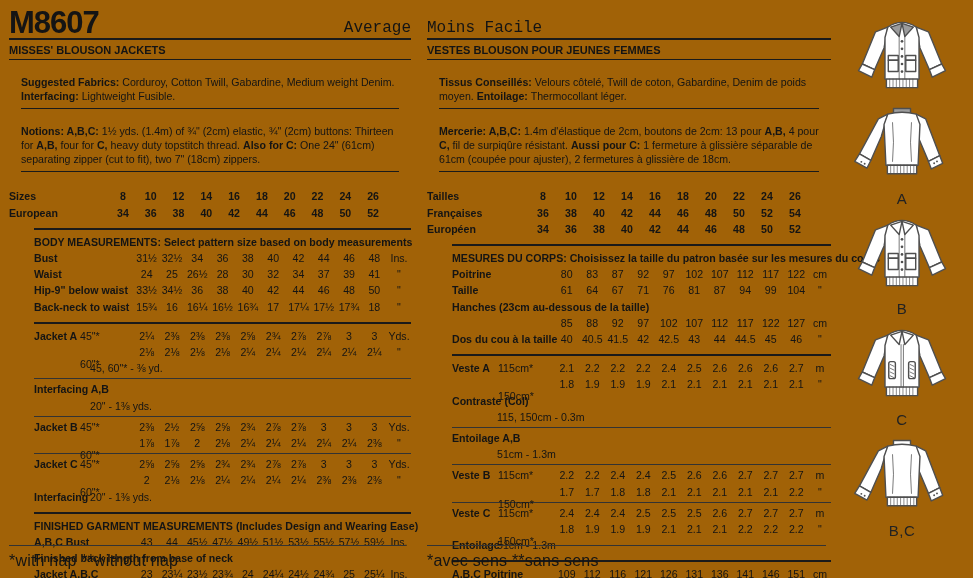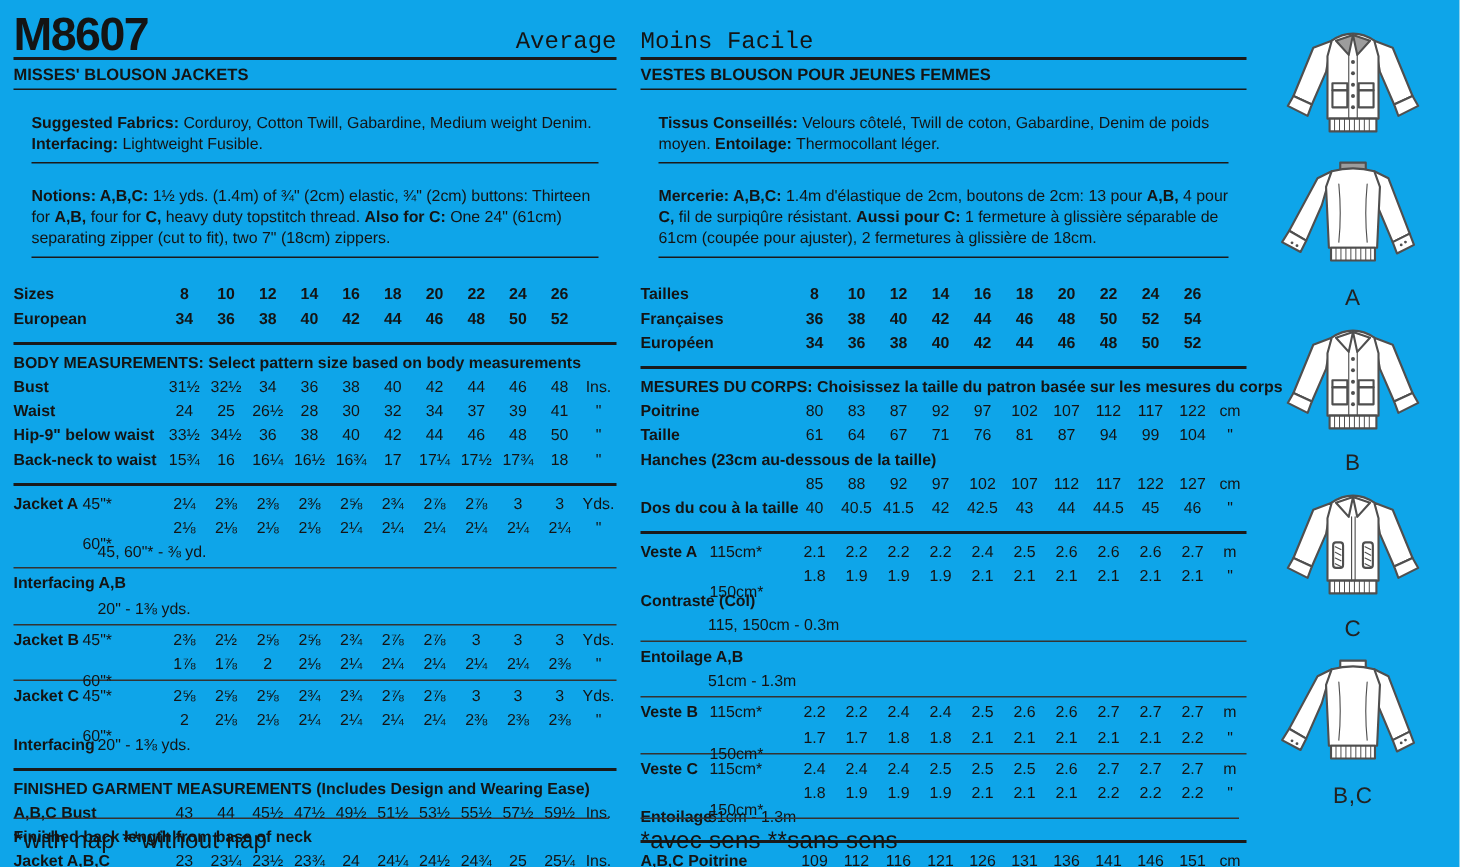--- a/index.html
+++ b/index.html
@@ -1,32 +1,32 @@
 <!DOCTYPE html>
 <html><head>
 <meta charset="utf-8">
 <style>
   html,body{margin:0;padding:0;background:#f4f4f2;}
   body{width:973px;height:578px;position:relative;font-family:"Liberation Sans",sans-serif;color:#141414;}
-  .page{position:absolute;inset:0;background:#0ea5e9;overflow:hidden;}
+  .page{position:absolute;inset:0;background:#a16207;overflow:hidden;}
   .col{position:absolute;top:8px;height:564px;}
   .col.left{left:9px;width:402px;}
   .col.right{left:427px;width:404px;}
 
   .hdr{display:flex;align-items:flex-end;justify-content:space-between;border-bottom:2px solid #1a1a1a;padding-bottom:2px;min-height:28px;}
   .hdr.fr{justify-content:flex-start;}
   .pnum{font-size:31px;font-weight:bold;letter-spacing:-1px;line-height:.85;}
   .diff{font-size:16px;line-height:1;font-family:Liberation Mono, monospace;}
 
   .ttl{font-weight:bold;font-size:11px;padding:4px 0 3px;border-bottom:1.5px solid #1a1a1a;}
   .para{margin:12px;padding:3px 0 5px;font-size:10.6px;line-height:1.33;border-bottom:1.5px solid #1a1a1a;}
   .b{font-weight:bold;}
 
   .sec{padding:4px 0 5px;}
-  .sec.major{border-top:2px solid #1a1a1a;margin-top:2px;}
+  .sec.major{border-top:2px solid #1a1a1a;margin-top:2px;margin-left:25px;}
 
   .trow{display:grid;grid-template-columns:100px repeat(10,1fr) 24px;align-items:baseline;font-size:10.6px;line-height:16.2px;}
   .col.right .trow{grid-template-columns:102px repeat(10,1fr) 22px;}
   .trow .lbl{font-weight:bold;white-space:nowrap;}
   .trow .lg{position:relative;white-space:nowrap;}
   .trow .spec{position:absolute;left:46px;top:0;font-weight:normal;}
   .trow .cell{text-align:center;white-space:nowrap;}
   .trow .unit{text-align:center;white-space:nowrap;}
   .trow.bold .cell,.trow.bold .unit{font-weight:bold;}
 

